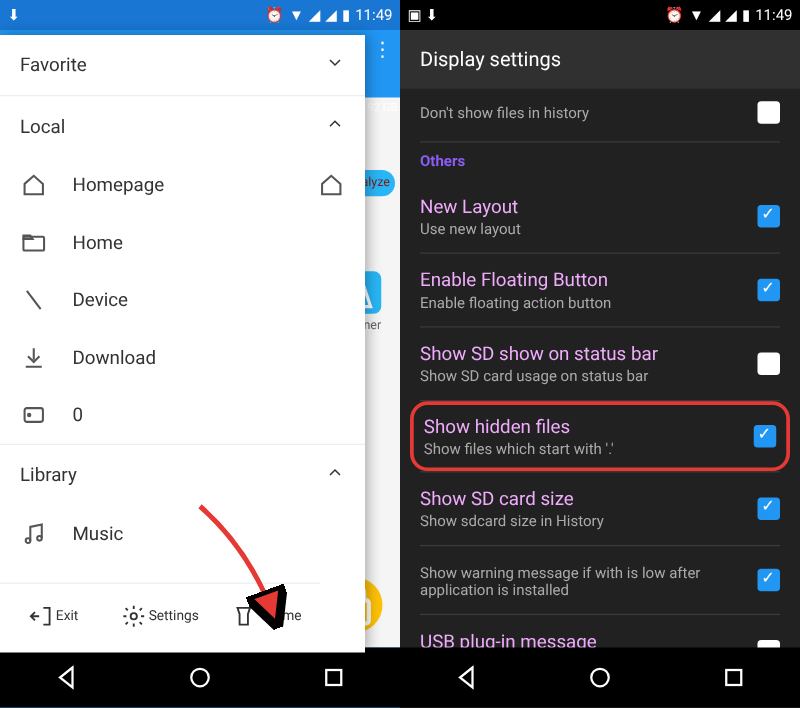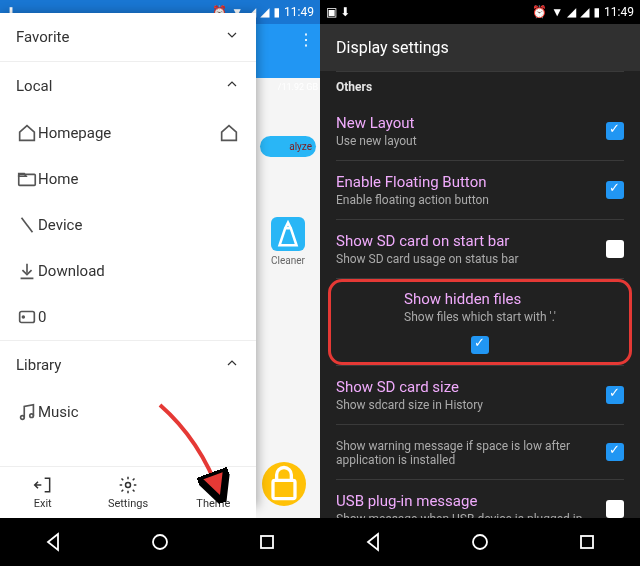--- a/index.html
+++ b/index.html
@@ -8,63 +8,63 @@
   .phone-left { background: #2196F3; }
   .phone-right { background: #212121; color: #fff; }
 
   
   .statusbar { height: 24px; display: flex; align-items: center; justify-content: flex-end; padding: 0 6px; font-size: 12px; gap: 4px; }
   .sb-left .statusbar { background: #1976D2; color: #fff; }
   .sb-right .statusbar { background: #000; color: #fff; }
   .sb-dl { margin-right: auto; display: flex; gap: 6px; }
 
   
-  .drawer { position: absolute; top: 13px; left: 0; width: 256px; height: calc(100% - 24px - 48px); background: #fff; box-shadow: 2px 0 10px rgba(0,0,0,0.3); z-index: 10; overflow-y: hidden; }
+  .drawer { position: absolute; top: 28px; left: 0; width: 292px; height: calc(100% - 24px - 48px); background: #fff; box-shadow: 2px 0 10px rgba(0,0,0,0.3); z-index: 10; overflow-y: hidden; }
   .section-header { display: flex; align-items: center; justify-content: space-between; padding: 14px 16px; font-size: 15px; color: #333; }
-  .item { display: flex; align-items: center; padding: 12px 16px; font-size: 15px; color: #333; }
+  .item { display: flex; align-items: center; padding: 12px 16px; font-size: 15px; color: #333; gap: 20px; }
   .item .icon { width: 22px; height: 22px; color: #555; display: flex; align-items: center; justify-content: center; }
   .item-right-icon { margin-left: auto; color: #2196F3; }
   .hr { border: none; border-top: 1px solid #eee; }
 
   
   .bg-app { position: absolute; top: 24px; right: 0; width: 64px; height: calc(100% - 24px - 48px); background: #f5f5f5; }
   .bg-header { height: 54px; background: #2196F3; }
   .bg-gb { color: #fff; font-size: 9px; padding: 4px 2px; text-align: right; }
   .bg-analyze { margin: 40px 4px; background: #29B6F6; color: #7f1d1d; border-radius: 16px; padding: 5px 4px; font-size: 10px; text-align: right; }
   .bg-cleaner { margin: 60px auto 4px; width: 34px; height: 34px; background: #29B6F6; border-radius: 6px; display: flex; align-items: center; justify-content: center; color: #fff; }
   .bg-cleaner-label { font-size: 10px; text-align: center; color: #666; }
   .bg-fab { position: absolute; bottom: 12px; right: 14px; width: 44px; height: 44px; background: #FFC107; border-radius: 50%; display: flex; align-items: center; justify-content: center; color: #fff; font-size: 20px; }
 
   
   .bottom-bar { position: absolute; bottom: 48px; left: 0; width: 256px; height: 52px; background: #fff; display: flex; border-top: 1px solid #eee; z-index: 11; }
-  .bottom-item { flex: 1; display: flex; flex-direction: column; align-items: center; justify-content: center; font-size: 11px; color: #333; gap: 2px; }
+  .bottom-item { flex: 1; display: flex; flex-direction: row; align-items: center; justify-content: center; font-size: 11px; color: #333; gap: 2px; }
   .bottom-item .icon { width: 20px; height: 20px; }
 
   
   .arrow { position: absolute; z-index: 20; pointer-events: none; }
 
   
   .navbar { position: absolute; bottom: 0; left: 0; width: 100%; height: 48px; background: #000; display: flex; align-items: center; justify-content: space-around; }
   .navbtn { width: 24px; height: 24px; color: #fff; }
 
   
   .right-header { padding: 14px 16px; font-size: 16px; background: #303030; }
   .right-list { padding: 0 16px 12px; }
   .right-note { font-size: 12px; color: #aaa; padding: 10px 0 14px; display: flex; justify-content: space-between; align-items: center; }
-  .right-section { font-size: 12px; color: #e5e5e5; font-weight: bold; padding: 8px 0; }
+  .right-section { font-size: 12px; color: #8b5cf6; font-weight: bold; padding: 8px 0; }
   .right-divider { border-top: 1px solid #3a3a3a; margin: 0; }
   .setting { display: flex; align-items: center; justify-content: space-between; padding: 12px 0; gap: 12px; }
   .setting .text { flex: 1; }
   .setting .title { font-size: 15px; color: #f0abfc; }
   .setting .sub { font-size: 12px; color: #aaa; margin-top: 2px; }
   .chk { width: 18px; height: 18px; border-radius: 3px; display: inline-block; position: relative; flex-shrink: 0; }
   .chk.on { background: #2196F3; }
   .chk.off { background: #fff; }
   .chk.on::after { content: "✓"; color: #fff; font-size: 13px; position: absolute; left: 3px; top: -1px; }
-  .highlight { border: 3px solid #E53935; border-radius: 14px; margin: 0 -8px; padding: 8px 8px !important; flex-direction: column; }
+  .highlight { border: 3px solid #E53935; border-radius: 14px; margin: 0 -8px; padding: 8px 8px !important; }
 
   svg { width: 100%; height: 100%; stroke: currentColor; fill: none; stroke-width: 1.8; }
 </style>
 </head>
 <body>
 
 <div class="phone phone-left sb-left">
   <div class="statusbar">
     <span class="sb-dl">⬇</span>
     <span>⏰</span>
@@ -228,20 +228,24 @@
     <span>▼</span>
     <span>◢</span>
     <span>◢</span>
     <span>▮</span>
     <span>11:49</span>
   </div>
 
   <div class="right-header">Display settings</div>
 
   <div class="right-list">
+    <div class="right-note">
+      <span>Don't show files in history</span>
+      <span class="chk off"></span>
+    </div>
     <div class="right-divider"></div>
     <div class="right-section">Others</div>
     <div id="settings-container">
         <div class="setting">
           <div class="text">
             <div class="title">New Layout</div>
             <div class="sub">Use new layout</div>
           </div>
           <span class="chk on"></span>
         </div>
@@ -249,21 +253,21 @@
         <div class="setting">
           <div class="text">
             <div class="title">Enable Floating Button</div>
             <div class="sub">Enable floating action button</div>
           </div>
           <span class="chk on"></span>
         </div>
         <div class="right-divider"></div>
         <div class="setting">
           <div class="text">
-            <div class="title">Show SD card on start bar</div>
+            <div class="title">Show SD show on status bar</div>
             <div class="sub">Show SD card usage on status bar</div>
           </div>
           <span class="chk off"></span>
         </div>
         <div class="right-divider"></div>
         <div class="setting highlight">
           <div class="text">
             <div class="title">Show hidden files</div>
             <div class="sub">Show files which start with '.'</div>
           </div>
@@ -273,21 +277,21 @@
         <div class="setting">
           <div class="text">
             <div class="title">Show SD card size</div>
             <div class="sub">Show sdcard size in History</div>
           </div>
           <span class="chk on"></span>
         </div>
         <div class="right-divider"></div>
         <div class="setting">
           <div class="text">
-            <div class="sub">Show warning message if space is low after application is installed</div>
+            <div class="sub">Show warning message if with is low after application is installed</div>
           </div>
           <span class="chk on"></span>
         </div>
         <div class="right-divider"></div>
         <div class="setting">
           <div class="text">
             <div class="title">USB plug-in message</div>
             <div class="sub">Show message when USB device is plugged in</div>
           </div>
           <span class="chk off"></span>

